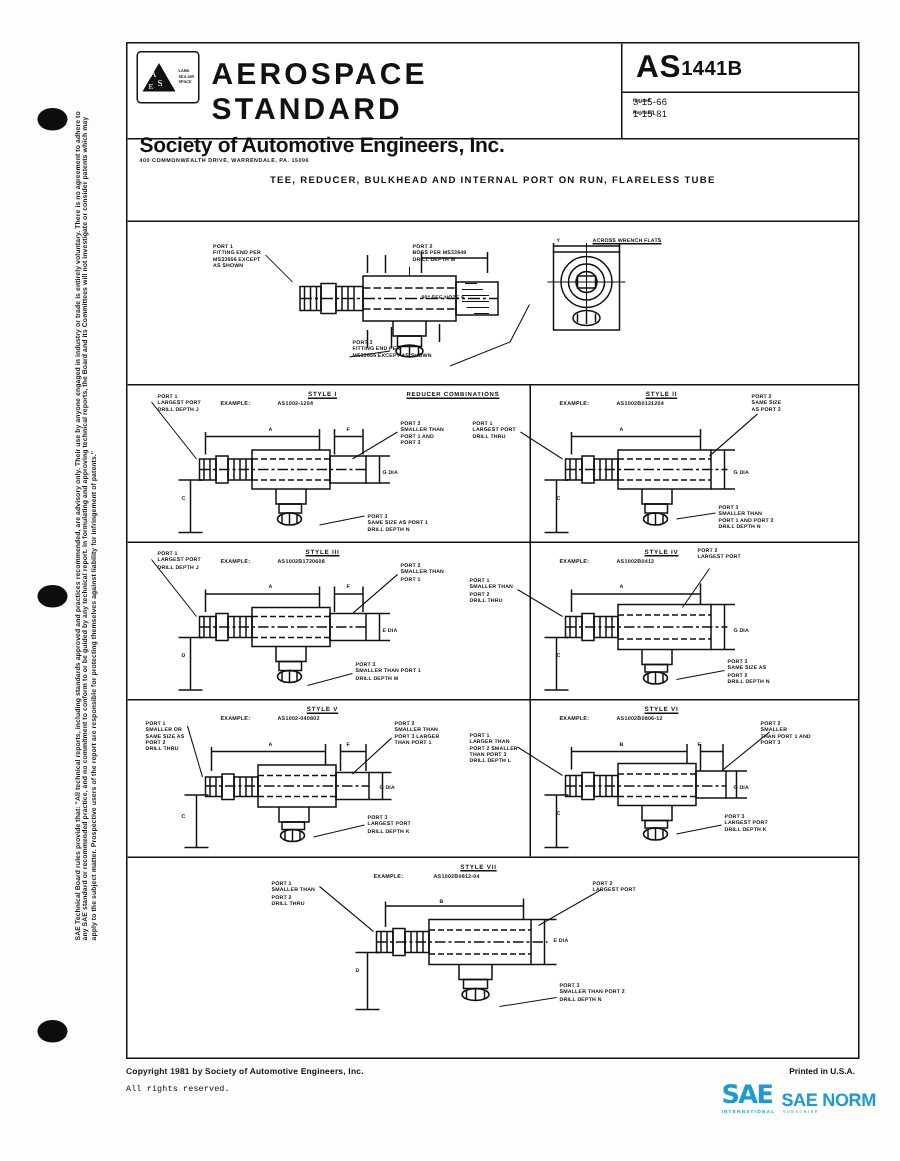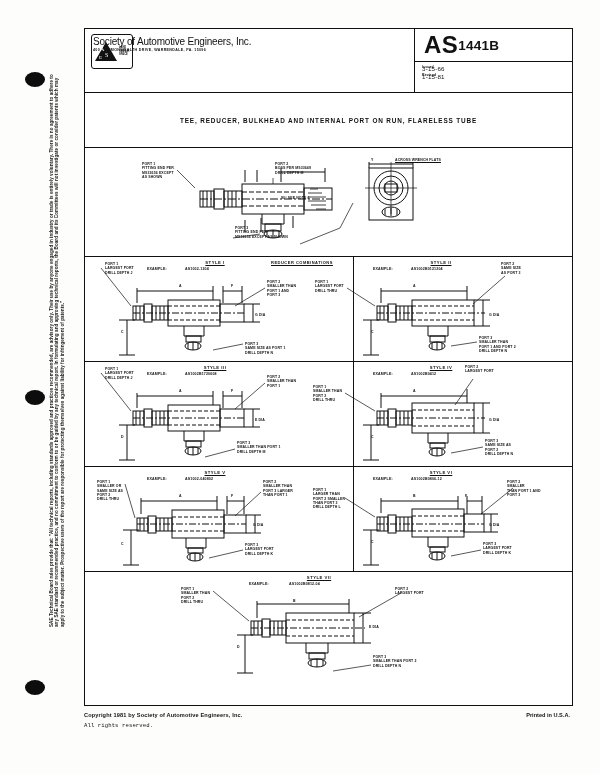--- a/index.html
+++ b/index.html
@@ -36,25 +36,25 @@
   .frame{position:absolute;left:84px;top:28px;width:487px;height:676px;border:1.6px solid #111;background:#fff;}
 
   
   .hdr{display:flex;height:63px;border-bottom:1.6px solid #111;}
   .hdr-left{width:330px;border-right:1.6px solid #111;position:relative;padding:4px 0 0 4px;box-sizing:border-box;}
   .logo-badge{position:absolute;left:6px;top:5px;width:40px;height:33px;border:1.4px solid #111;border-radius:3px;display:flex;align-items:center;}
   .logo-tri{width:24px;height:24px;margin-left:2px;position:relative;}
   .logo-tri svg{display:block;}
   .logo-words{font-size:2.6px;line-height:3.4px;font-weight:700;margin-left:1px;}
   .as-title{margin-left:52px;font-size:20px;font-weight:700;letter-spacing:2.1px;padding-top:6px;font-family:"Liberation Sans",sans-serif;}
-  .soc{margin-left:4px;margin-top:3px;font-size:10px;font-weight:400;letter-spacing:-.2px;}
+  .soc{margin-left:4px;margin-top:3px;font-size:14px;font-weight:700;letter-spacing:-.2px;}
   .addr{margin-left:4px;font-size:3.6px;font-weight:700;letter-spacing:.35px;margin-top:1px;}
   .hdr-right{flex:1;display:flex;flex-direction:column;}
   .std-no{height:33px;border-bottom:1.6px solid #111;display:flex;align-items:center;padding-left:9px;box-sizing:border-box;}
-  .std-no .a{font-size:24px;font-weight:700;letter-spacing:.5px;}
+  .std-no .a{font-size:21px;font-weight:700;letter-spacing:.5px;}
   .std-no .b{font-size:13.5px;font-weight:600;letter-spacing:.2px;}
   .dates{flex:1;padding:3px 0 0 7px;box-sizing:border-box;}
   .dline{font-size:6.2px;line-height:8.4px;letter-spacing:.2px;}
   .dline .lbl{display:inline-block;width:30px;}
 
   
   .titleband{height:54px;border-bottom:1.6px solid #111;display:flex;align-items:center;justify-content:center;}
   .titleband span{font-size:6.4px;letter-spacing:.85px;font-weight:600;}
 
   
@@ -103,20 +103,21 @@
               <text x="6" y="11" font-size="6" fill="#fff" font-family="Liberation Serif, serif">A</text>
               <text x="11" y="17" font-size="6" fill="#fff" font-family="Liberation Serif, serif">S</text>
               <text x="5" y="19" font-size="5" fill="#fff" font-family="Liberation Serif, serif">E</text>
             </svg>
           </div>
           <div class="logo-words">LAND
 SEA
 AIR
 SPACE</div>
         </div>
+        <div class="as-title">AEROSPACE STANDARD</div>
         <div class="soc">Society of Automotive Engineers, Inc.</div>
         <div class="addr">400 COMMONWEALTH DRIVE, WARRENDALE, PA. 15096</div>
       </div>
       <div class="hdr-right">
         <div class="std-no">
           <span class="a">AS</span>
             <span class="b">1441B</span>
         </div>
         <div class="dates">
           <div class="dline"><span class="lbl">Issued</span><span>3-15-66</span></div>
@@ -608,15 +609,25 @@
         </svg>
       </div>
 
     </div>
   </div>
 
   <div class="footer">
     <div class="cr">Copyright  1981   by Society of Automotive Engineers, Inc.</div>
     <div class="rr">All rights reserved.</div>
     <div class="printed">Printed in U.S.A.</div>
+    <div class="saelogo">
+      <div>
+        <div class="sae-mark">SAE</div>
+        <div class="sae-int">INTERNATIONAL</div>
+      </div>
+      <div>
+        <div class="sae-norm">SAE NORM</div>
+        <div class="sae-sub">SUBSCRIBE</div>
+      </div>
+    </div>
   </div>
 
 </div>
 
 </body></html>

